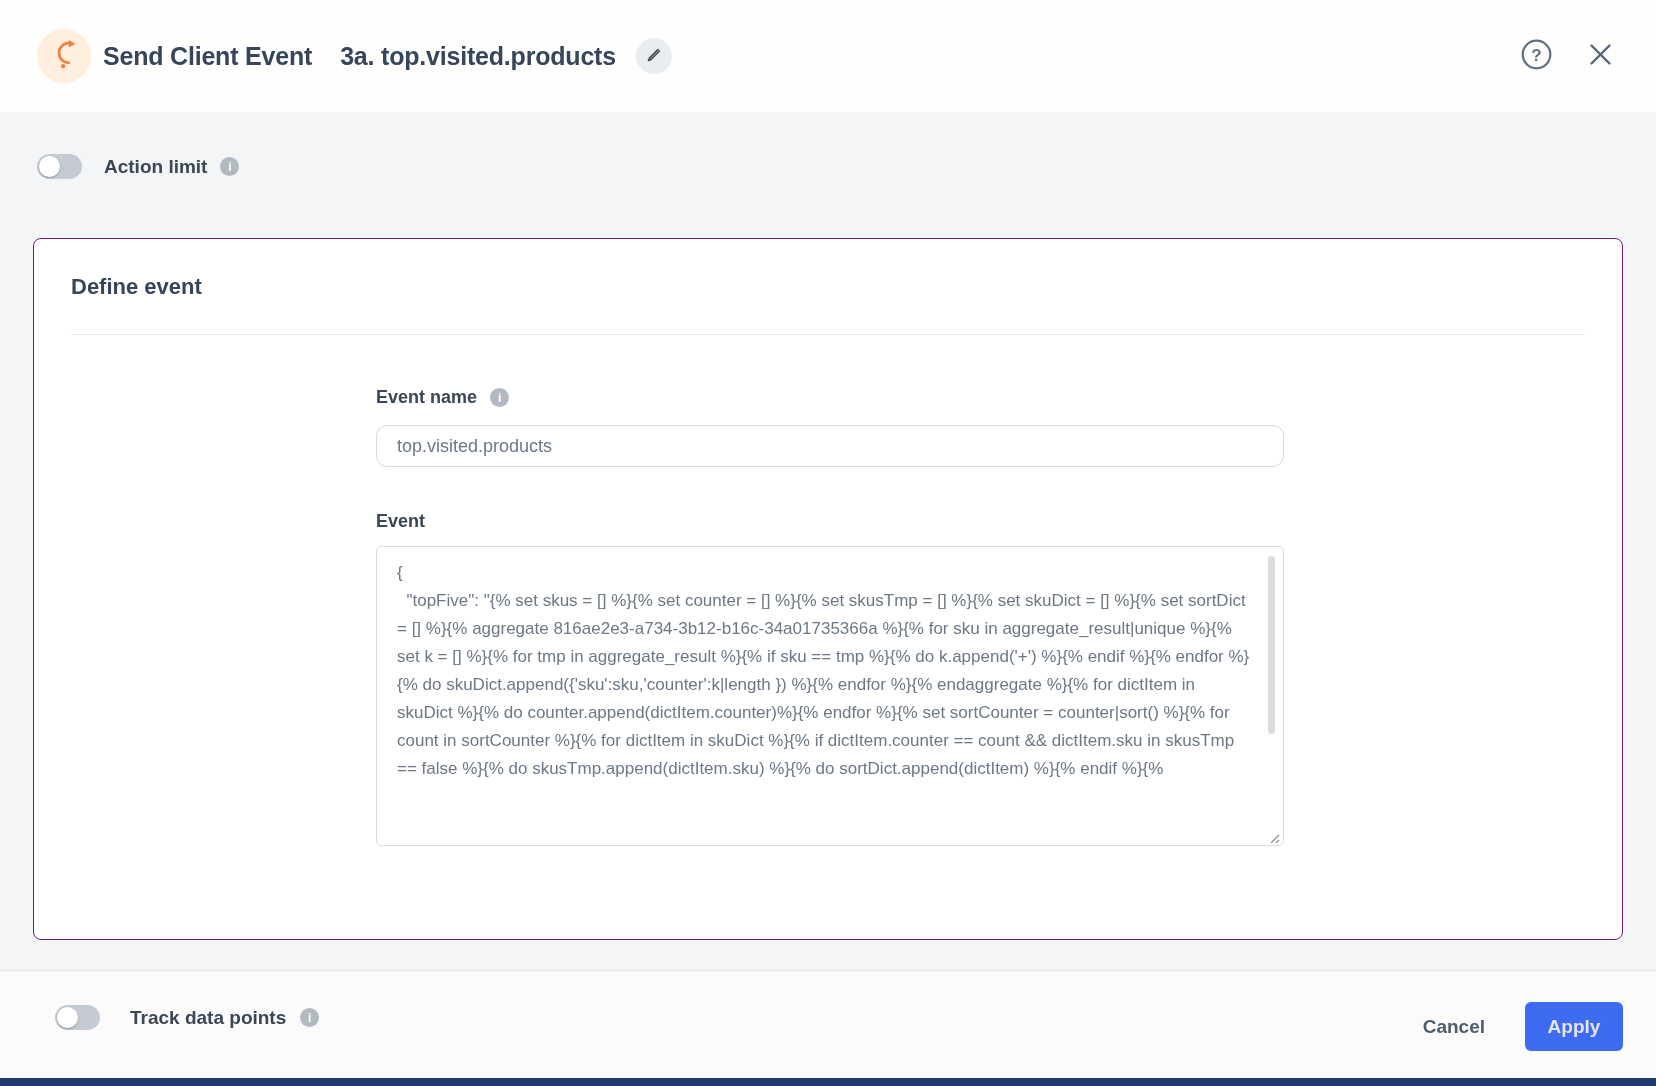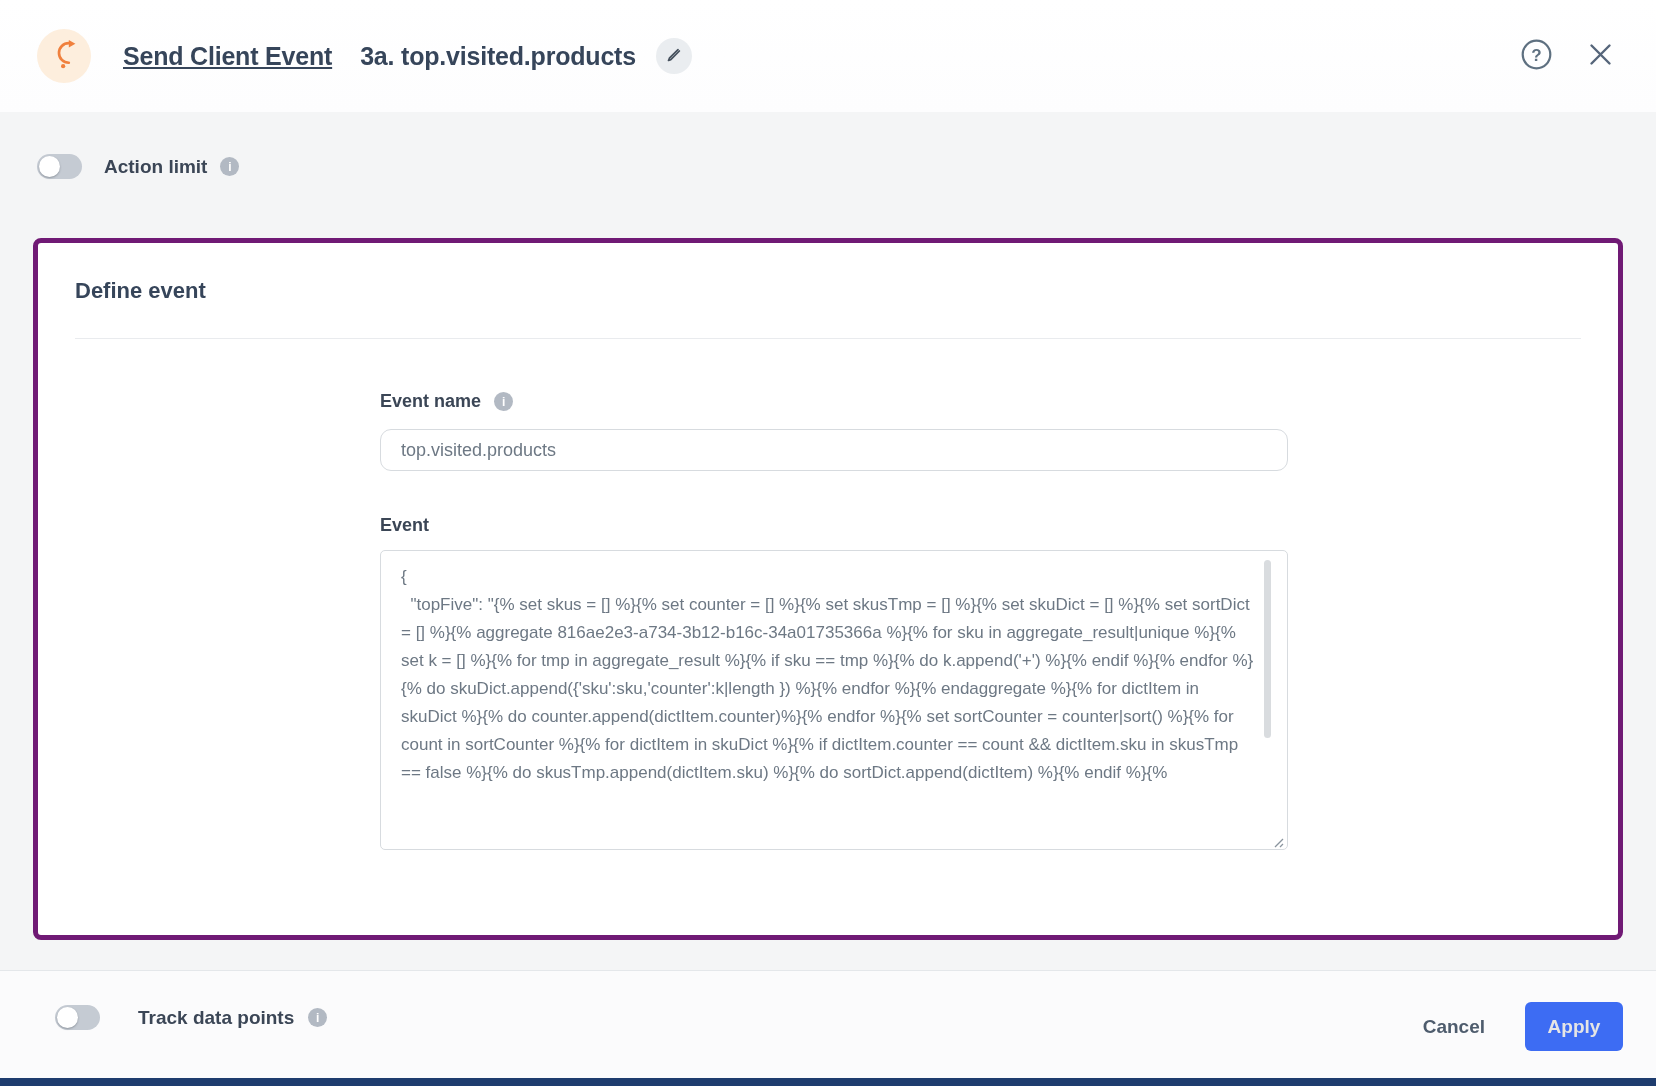--- a/index.html
+++ b/index.html
@@ -15,21 +15,21 @@
   .header {
     position:absolute; top:0; left:0; right:0; height:112px;
     background:linear-gradient(#ffffff, #fdfdfe);
     display:flex; align-items:center; padding:0 42px 0 37px;
   }
   .badge {
     width:54px; height:54px; border-radius:50%;
     background:#fdeedd; display:flex; align-items:center; justify-content:center;
     flex:0 0 auto;
   }
-  .hdr-title { font-size:25px; font-weight:700; color:#36455a; margin-left:32px; letter-spacing:-0.2px;text-decoration:underline; }
+  .hdr-title { font-size:25px; font-weight:700; color:#36455a; margin-left:12px; letter-spacing:-0.2px; }
   .hdr-subtitle { font-size:25px; font-weight:700; color:#36455a; margin-left:28px; letter-spacing:-0.2px; }
   .edit-btn {
     width:36px; height:36px; border-radius:50%; background:#eaedf0;
     display:flex; align-items:center; justify-content:center; margin-left:20px;
     border:none; cursor:pointer;
   }
   .hdr-right { margin-left:auto; display:flex; align-items:center; gap:34px; }
   .icon-btn { background:none; border:none; cursor:pointer; display:flex; align-items:center; justify-content:center; }
   
   .toggle-row { display:flex; align-items:center; }
@@ -46,21 +46,21 @@
     display:inline-flex; width:19px; height:19px; border-radius:50%;
     background:#b2b9c3; color:#ffffff; font-size:12px; font-weight:700;
     align-items:center; justify-content:center; font-style:normal;
   }
   .action-limit { position:absolute; top:154px; left:37px; }
   .action-limit .toggle-label { margin-left:22px; }
   .action-limit .info-icon { margin-left:13px; }
   
   .card {
     position:absolute; left:33px; top:238px; width:1590px; height:702px;
-    background:#ffffff; border-radius:8px; border:5px solid #701a75;
+    background:#ffffff; border-radius:8px; border:1px solid #701a75;
   }
   .card-heading { position:absolute; left:37px; top:35px; font-size:22px; font-weight:700; color:#36455a; }
   .card-divider { position:absolute; left:37px; right:37px; top:95px; height:1px; background:#e9ebee; }
   .field-label-row { position:absolute; left:342px; display:flex; align-items:center; gap:13px; }
   .field-label { font-size:18px; font-weight:700; color:#3b4656; }
   .label-event-name { top:148px;align-items:center; }
   .label-body { top:272px; }
   .text-input {
     position:absolute; left:342px; top:186px; width:908px; height:42px;
     border:1px solid #d7dbdf; border-radius:11px; background:#fff;
@@ -78,21 +78,21 @@
     position:absolute; right:347px; top:317px; width:7px; height:178px;
     background:#d9dcdf; border-radius:4px;
   }
   .resize-corner { position:absolute; left:1234px; top:591px; }
   
   .footer {
     position:absolute; top:970px; left:0; right:0; height:108px;
     background:#fbfbfc; border-top:1px solid #e4e7ea;
   }
   .track-row { position:absolute; left:55px; top:34px; }
-  .track-row .toggle-label { margin-left:38px; }
+  .track-row .toggle-label { margin-left:30px; }
   .track-row .info-icon { margin-left:14px; }
   .footer-actions { position:absolute; right:33px; top:31px; display:flex; align-items:center; gap:40px;justify-content:center; }
   .cancel-btn {
     background:none; border:none; font-family:"Liberation Sans", sans-serif;
     font-size:19px; font-weight:700; color:#4e5c6d; cursor:pointer;
   }
   .apply-btn {
     width:98px; height:49px; border:none; border-radius:6px; background:#3d6cf3;
     color:#e5e5e5; font-family:"Liberation Sans", sans-serif; font-size:19px;
     font-weight:700; cursor:pointer;

